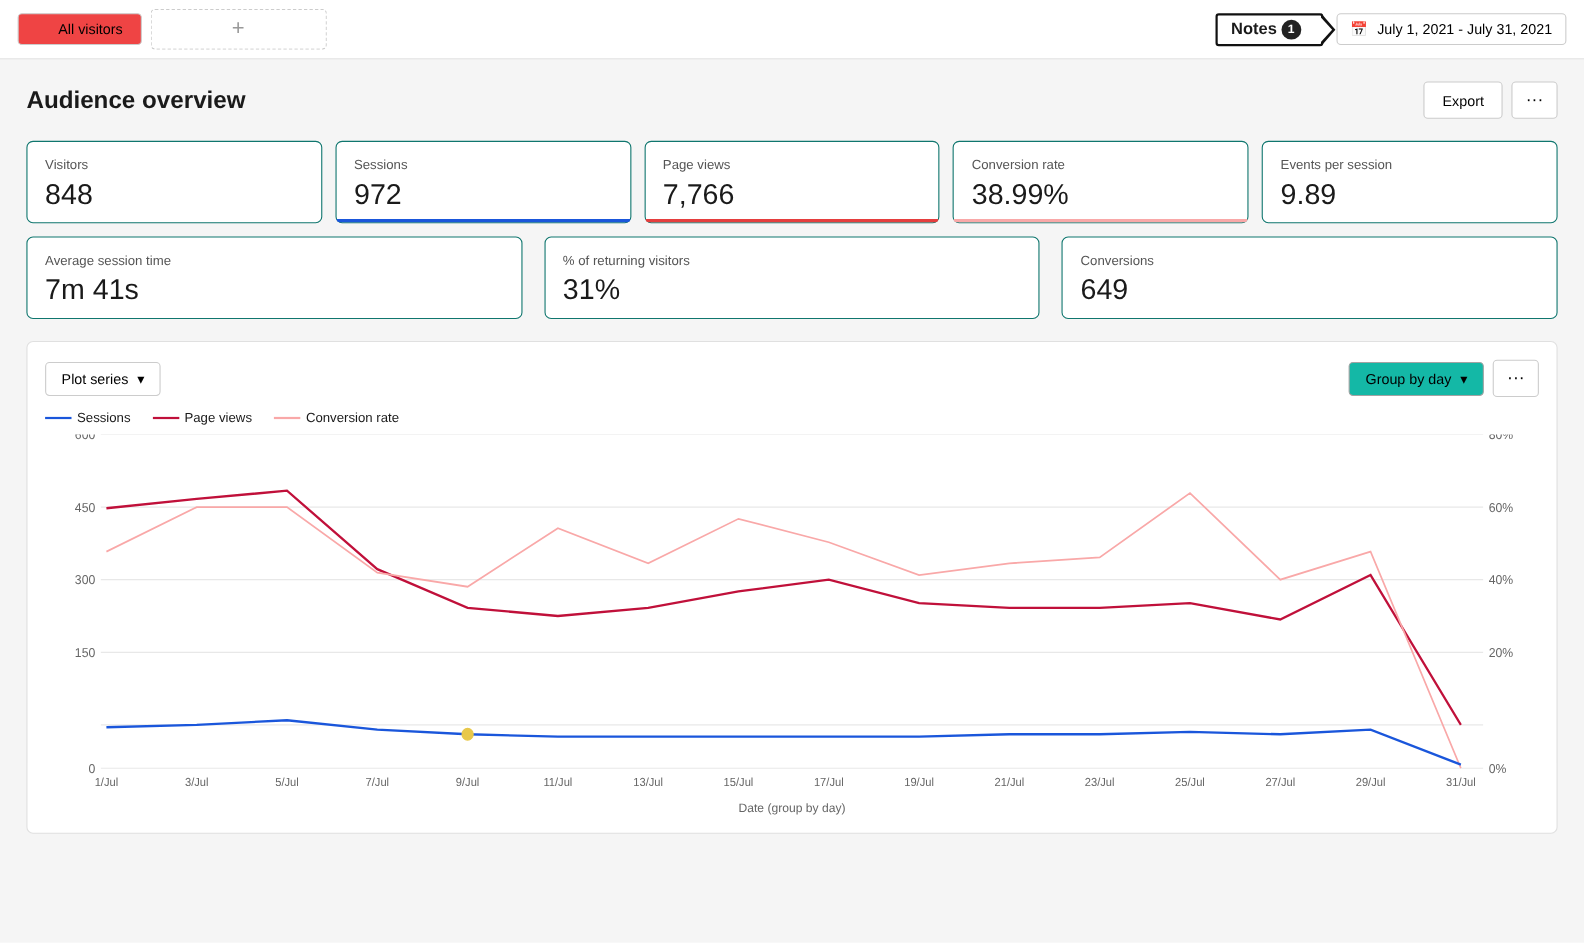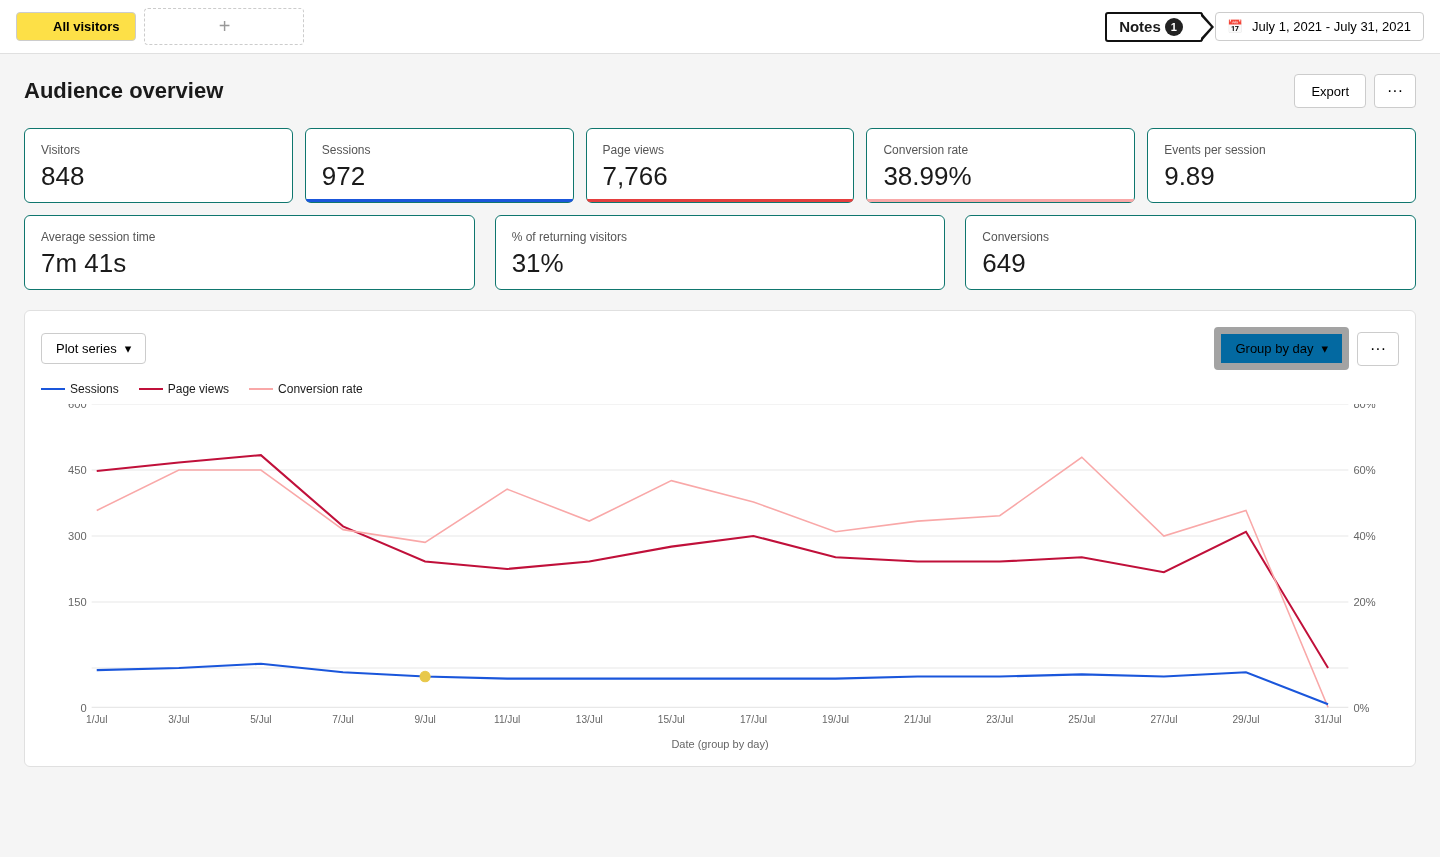--- a/index.html
+++ b/index.html
@@ -1,20 +1,20 @@
 <!DOCTYPE html>
 <html><head>
   <meta charset="utf-8">
   <style>
     * { box-sizing: border-box; margin: 0; padding: 0; }
     body { font-family: -apple-system, BlinkMacSystemFont, 'Segoe UI', Arial, sans-serif; background: #f5f5f5; color: #1a1a1a; font-size: 14px; }
     
     .top-bar { display: flex; align-items: center; padding: 8px 16px; background: #fff; border-bottom: 1px solid #e0e0e0; gap: 8px; }
     .segment-btn { padding: 6px 16px; border: 1px solid #ccc; border-radius: 4px; background: #fff; cursor: pointer; font-size: 13px; }
-    .segment-btn.active { background: #fde047; font-weight: 700; padding-left: 36px; }
+    .segment-btn.active { background: #ef4444; font-weight: 400; padding-left: 36px; }
     .add-segment-btn { padding: 6px 16px; border: 1px dashed #ccc; border-radius: 4px; background: #fff; cursor: pointer; font-size: 20px; color: #999; width: 160px; display: flex; align-items: center; justify-content: center; }
     .top-bar-right { margin-left: auto; display: flex; align-items: center; gap: 12px; }
     .badge-circle { background: #222; color: #fff; border-radius: 50%; width: 18px; height: 18px; display: inline-flex; align-items: center; justify-content: center; font-size: 11px; font-weight: bold; margin-left: 4px; }
     .date-range { display: flex; align-items: center; gap: 8px; border: 1px solid #ccc; border-radius: 4px; padding: 6px 12px; font-size: 13px; background: #fff; cursor: pointer; }
     
     .main-content { padding: 20px 24px; max-width: 1440px; }
     .page-header { display: flex; align-items: center; justify-content: space-between; margin-bottom: 20px; }
     .page-title { font-size: 22px; font-weight: 700; }
     .header-actions { display: flex; gap: 8px; justify-content: flex-end; }
     .export-btn { padding: 7px 16px; border: 1px solid #ccc; border-radius: 4px; background: #fff; cursor: pointer; font-size: 13px; }
@@ -27,21 +27,21 @@
     .metric-value { font-size: 26px; font-weight: 400; color: #1a1a1a; }
     .metric-bar { position: absolute; bottom: 0; left: 0; right: 0; height: 3px; border-radius: 0 0 6px 6px; }
     .metric-bar.blue { background: #1a56db; }
     .metric-bar.red { background: #e53e3e; }
     .metric-bar.pink { background: #f9a8a8; }
     
     .chart-section { background: #fff; border: 1px solid #e0e0e0; border-radius: 6px; padding: 16px; }
     .chart-toolbar { display: flex; align-items: center; justify-content: space-between; margin-bottom: 12px; }
     .plot-series-btn { display: flex; align-items: flex-end; gap: 8px; border: 1px solid #ccc; border-radius: 4px; padding: 7px 14px; background: #fff; cursor: pointer; font-size: 13px; }
     .chart-toolbar-right { display: flex; align-items: center; gap: 8px; }
-    .group-by-btn { display: flex; align-items: center; gap: 8px; border: 7px solid #a3a3a3; border-radius: 4px; padding: 7px 14px; background: #0369a1; cursor: pointer; font-size: 13px; margin-left: 18px; }
+    .group-by-btn { display: flex; align-items: center; gap: 8px; border: 1px solid #a3a3a3; border-radius: 4px; padding: 7px 14px; background: #14b8a6; cursor: pointer; font-size: 13px; margin-left: 18px; }
     
     .chart-legend { display: flex; align-items: center; gap: 20px; margin-bottom: 8px; font-size: 12px; }
     .legend-item { display: flex; align-items: center; gap: 5px; }
     .legend-line { width: 24px; height: 2px; }
     .legend-line.blue { background: #1a56db; }
     .legend-line.red { background: #c0103a; }
     .legend-line.pink { background: #f9a8a8; }
     
     .chart-container { position: relative; width: 100%; height: 330px; }
     svg.chart { width: 100%; height: 100%; }

